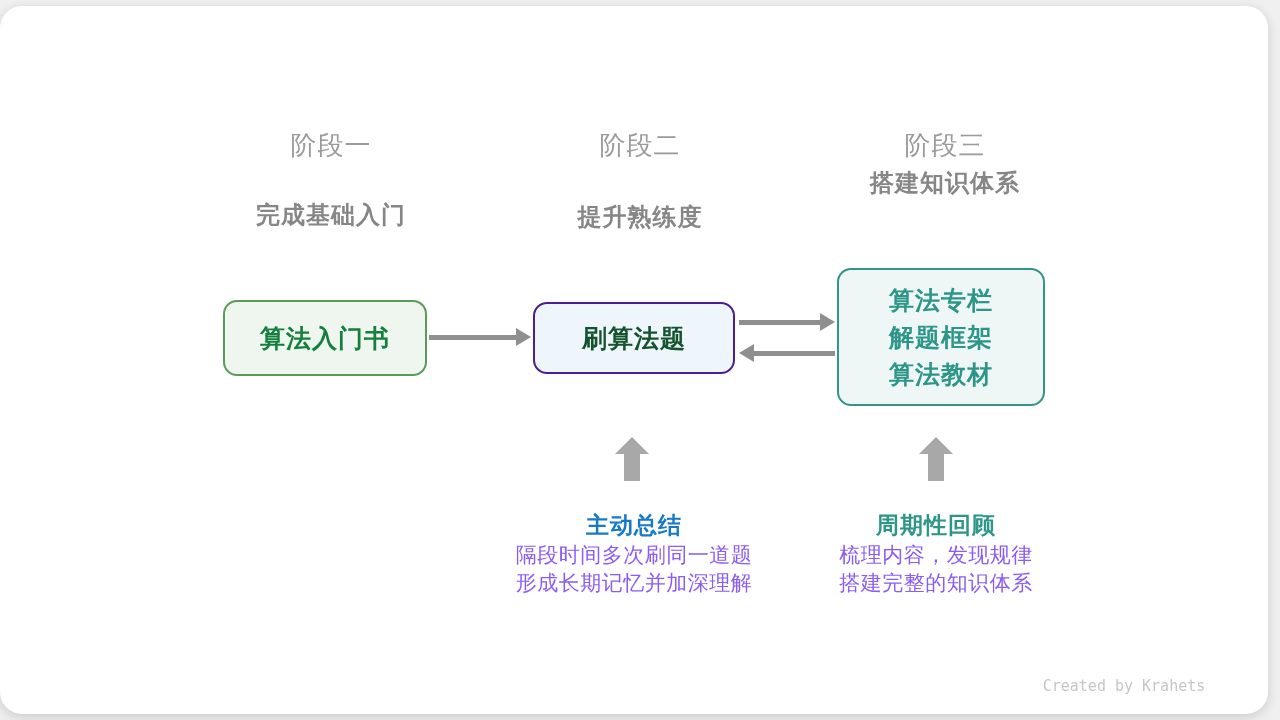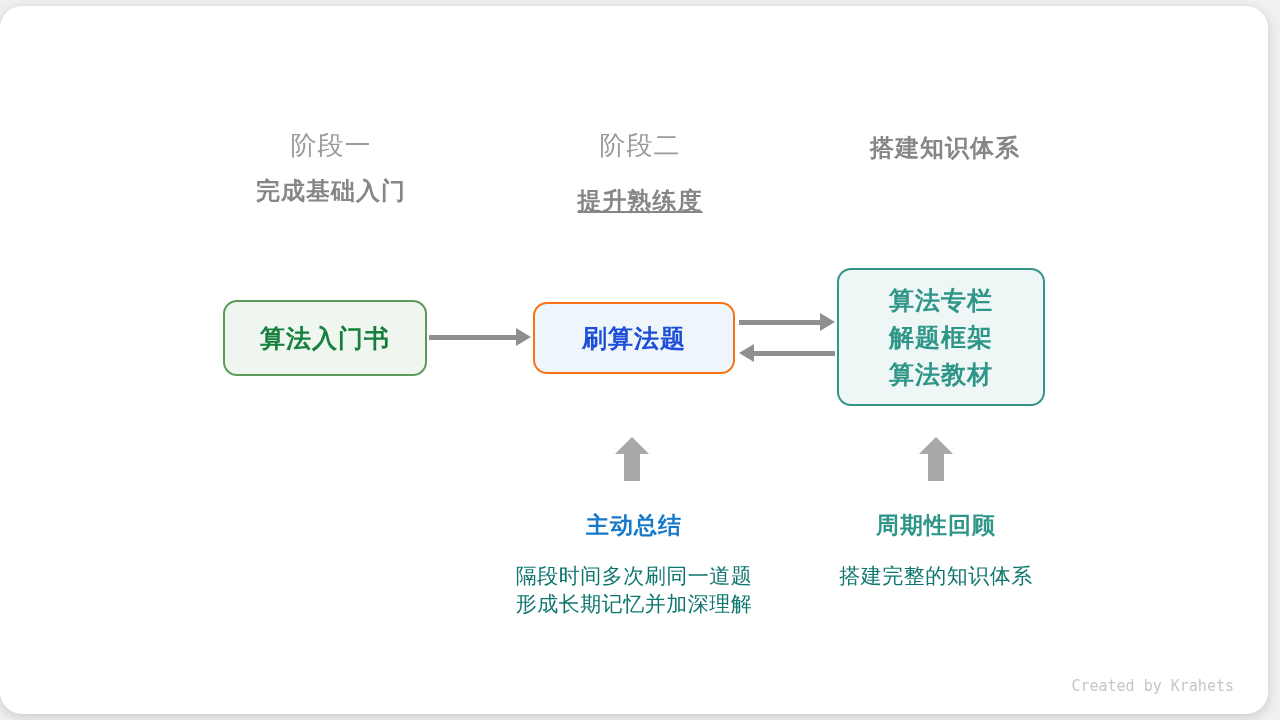--- a/index.html
+++ b/index.html
@@ -39,21 +39,21 @@
   .node {
     display: flex;
     align-items: center;
     justify-content: center;
     border-radius: 14px;
     font-weight: 700;
     font-size: 25px;
     letter-spacing: 1px;
   }
   .node-green  { border: 2px solid #5a9b5c; background: #eff6ef; color: #15803d; }
-  .node-blue   { border: 2px solid #f97316; background: #eef6fc; color: #1d4ed8; }
+  .node-blue   { border: 2px solid #4c1d95; background: #eef6fc; color: #14532d; }
   .node-teal   { border: 2px solid #359488; background: #eff7f6; color: #2e9688; }
   .node-multi { flex-direction: column; }
   .node-multi .node-line { line-height: 37px; }
 
   
   .h-arrow { height: 18px; }
   .h-arrow .shaft {
     position: absolute;
     top: 6.5px;
     height: 5px;
@@ -78,49 +78,49 @@
   
   .annotation { width: 280px; text-align: center; }
   .annotation-title {
     font-size: 23px;
     font-weight: 700;
     letter-spacing: 1px;
   }
   .annotation-title.blue { color: #1779c9; }
   .annotation-title.teal { color: #2e9688; }
   .annotation-desc {
-    margin-top: 21px;
     font-size: 21px;
     line-height: 28px;
-    color: #0f766e;
+    color: #8b5cf6;
     letter-spacing: 0.5px;
   }
 
   .credit {
     font-family: "DejaVu Sans Mono", "Liberation Mono", monospace;
     font-size: 15px;
     color: #c6c6c6;
     text-align: right;
     width: 220px;
   }
 </style>
 </head>
 <body>
 
 <div class="card">
 
   <div class="abs stage-col" style="left:221px; top:122px;">
     <div class="stage-title">阶段一</div>
-    <div class="stage-subtitle" style="margin-top:12px;text-align:center;">完成基础入门</div>
+    <div class="stage-subtitle" style="margin-top:36px;text-align:center;">完成基础入门</div>
   </div>
   <div class="abs stage-col" style="left:530px; top:122px;">
     <div class="stage-title">阶段二</div>
-    <div class="stage-subtitle" style="margin-top:22px;text-decoration:underline;">提升熟练度</div>
+    <div class="stage-subtitle" style="margin-top:38px;">提升熟练度</div>
   </div>
   <div class="abs stage-col" style="left:835px; top:122px;">
+    <div class="stage-title">阶段三</div>
     <div class="stage-subtitle" style="margin-top:4px;font-family:Liberation Serif, serif;">搭建知识体系</div>
   </div>
 
   <div class="abs node node-green" style="left:223px; top:294px; width:204px; height:76px;">
     <span>算法入门书</span>
   </div>
 
   <div class="abs node node-blue" style="left:533px; top:296px; width:202px; height:72px;">
     <span>刷算法题</span>
   </div>
@@ -161,19 +161,20 @@
     <div class="annotation-title blue">主动总结</div>
     <div class="annotation-desc">
       <div>隔段时间多次刷同一道题</div>
       <div>形成长期记忆并加深理解</div>
     </div>
   </div>
 
   <div class="abs annotation" style="left:796px; top:504px;">
     <div class="annotation-title teal">周期性回顾</div>
     <div class="annotation-desc">
+      <div>梳理内容，发现规律</div>
       <div>搭建完整的知识体系</div>
     </div>
   </div>
 
-  <div class="abs credit" style="left:1014px; top:671px;">Created by Krahets</div>
+  <div class="abs credit" style="left:1014px; top:671px;text-align:center;">Created by Krahets</div>
 
 </div>
 
 </body></html>

